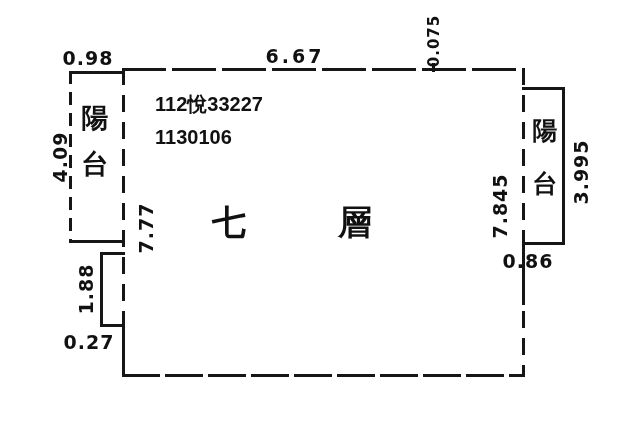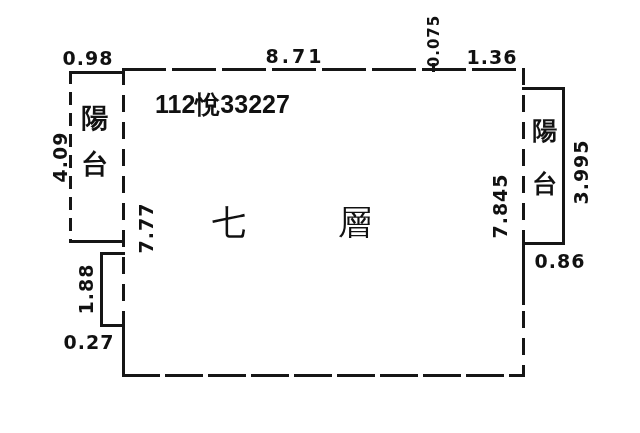--- a/index.html
+++ b/index.html
@@ -47,33 +47,33 @@
   }
   .dim.vert { transform: translate(-50%, -50%) rotate(-90deg); }
   .dim.small { font-size: 15px; }
   .dim.spread { letter-spacing: 3px; }
   
   .stamp {
     position: absolute;
     left: 155px;
     top: 88px;
     font-family: "Liberation Sans", sans-serif;
-    font-size: 25px;
+    font-size: 20px;
     font-weight: 600;
     line-height: 33px;
     white-space: nowrap;
   }
   
   .floor-label {
     position: absolute;
     left: 212px;
     top: 200px;
     font-family: "DejaVu Serif", serif;
     font-size: 34px;
-    font-weight: normal;
+    font-weight: bold;
     letter-spacing: 92px;
     white-space: nowrap;
   }
   
   .balcony-label {
     position: absolute;
     font-family: "DejaVu Serif", serif;
     font-weight: bold;
     width: 1.05em;
     word-break: break-all;
@@ -102,33 +102,33 @@
 
   <div class="wall h-solid" style="left:522px; top:87px;  width:43px;"></div>
   <div class="wall v-solid" style="left:562px; top:87px;  height:158px;"></div>
   <div class="wall h-solid" style="left:522px; top:242px; width:43px;"></div>
 
   <div class="wall h-solid" style="left:100px; top:252px; width:25px;"></div>
   <div class="wall v-solid" style="left:100px; top:252px; height:75px;"></div>
   <div class="wall h-solid" style="left:100px; top:324px; width:25px;"></div>
 
   <div class="dim" style="left:88px;  top:58px;">0.98</div>
-  <div class="dim spread" style="left:295px; top:56px;">8.71</div>
+  <div class="dim spread" style="left:295px; top:56px;">6.67</div>
   <div class="dim vert small" style="left:434px; top:41px;">0.075</div>
-  <div class="dim" style="left:492px; top:57px;">1.36</div>
   <div class="dim vert" style="left:60px;  top:157px;">4.09</div>
   <div class="dim vert" style="left:146px; top:228px;">7.77</div>
   <div class="dim vert" style="left:86px;  top:289px;">1.88</div>
   <div class="dim" style="left:89px;  top:342px;">0.27</div>
   <div class="dim vert" style="left:500px; top:206px;">7.845</div>
   <div class="dim vert" style="left:581px; top:172px;">3.995</div>
-  <div class="dim" style="left:560px; top:261px;">0.86</div>
+  <div class="dim" style="left:528px; top:261px;">0.86</div>
 
   <div class="stamp">
     <div>112悅33227</div>
+    <div>1130106</div>
   </div>
 
   <div class="floor-label">七層</div>
 
   <div class="balcony-label left">陽台</div>
   <div class="balcony-label right">陽台</div>
 
 </div>
 
 </body></html>

